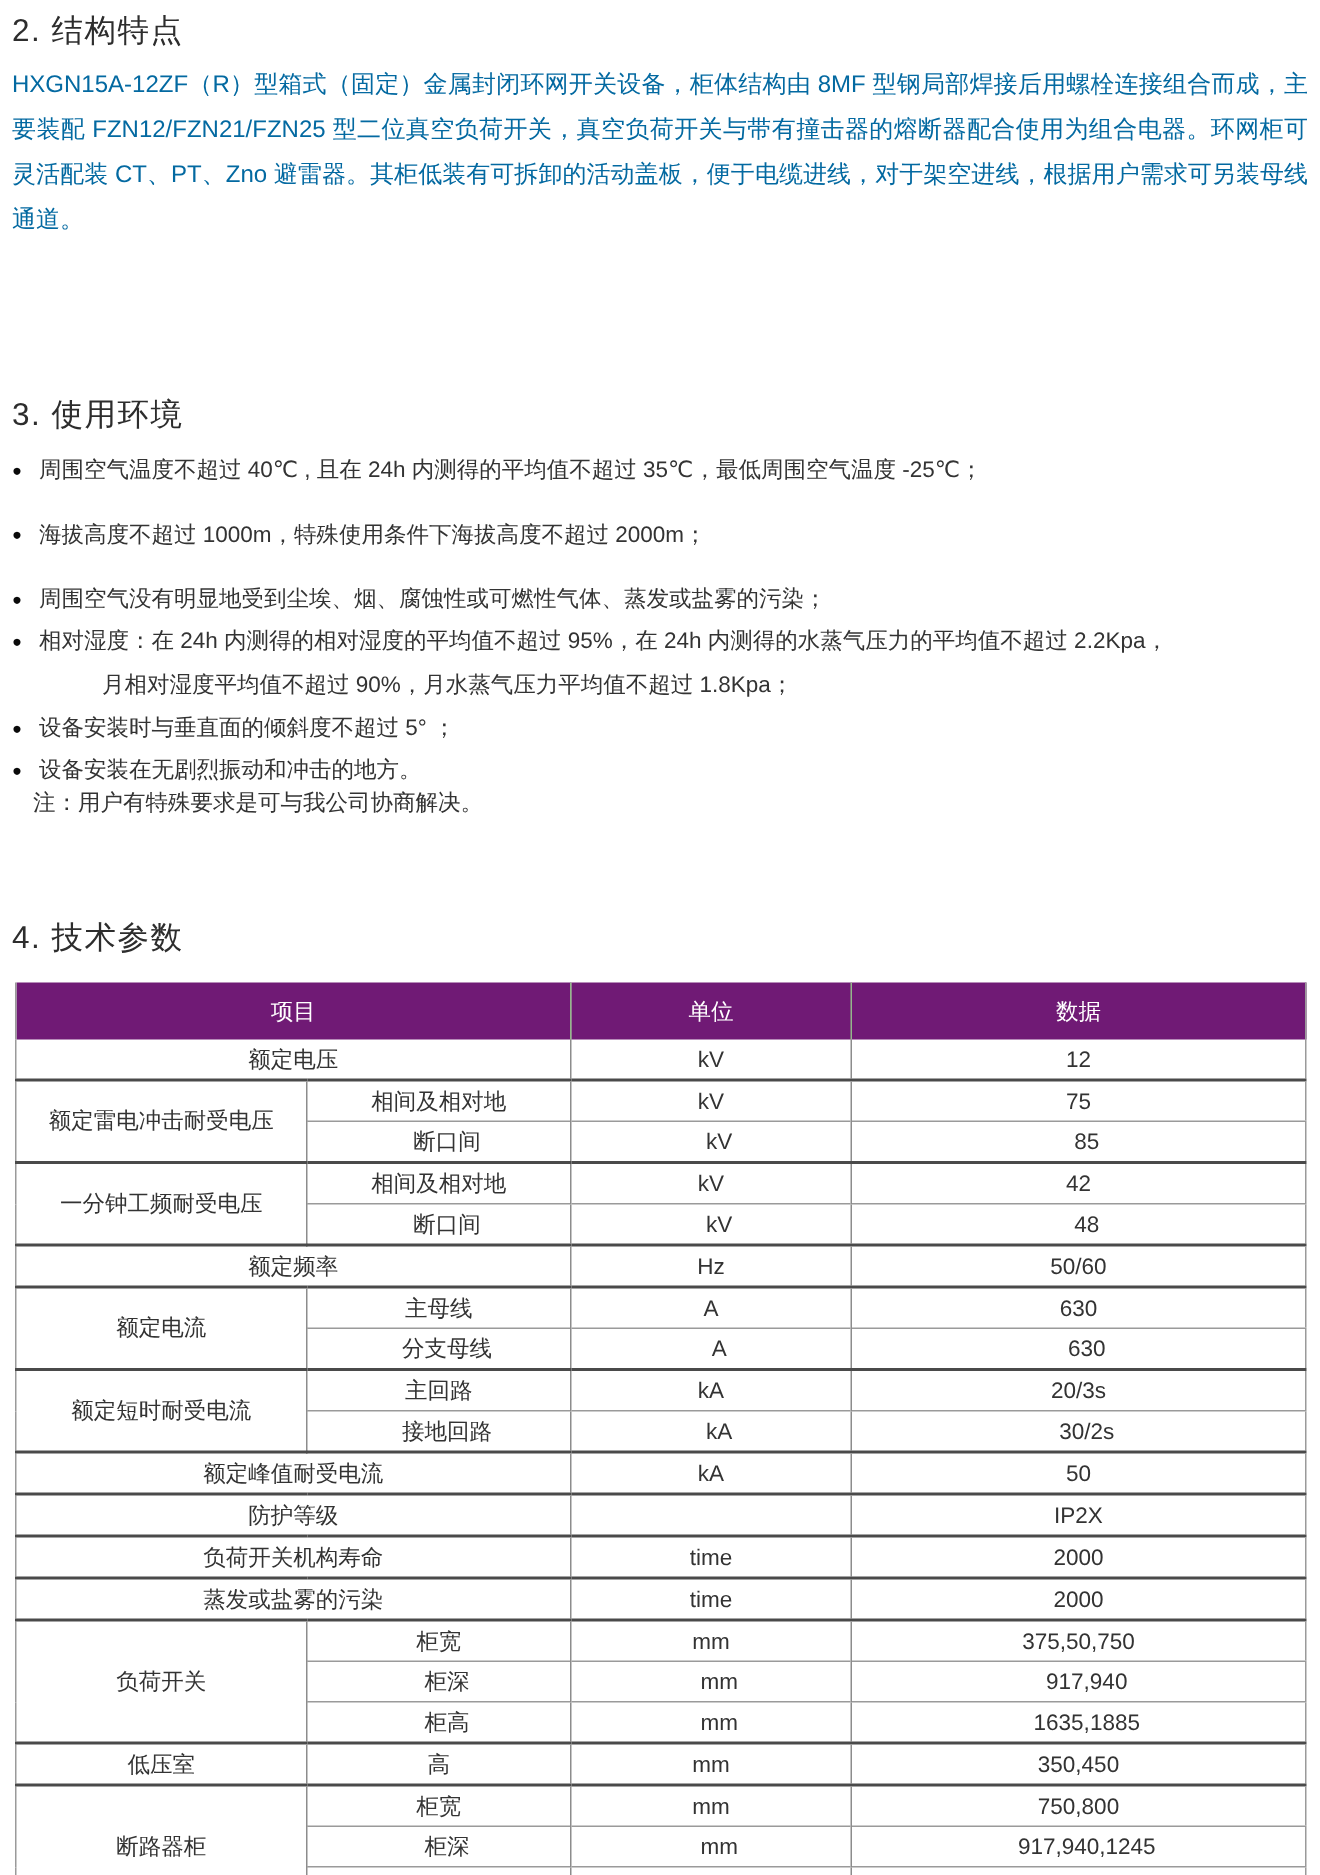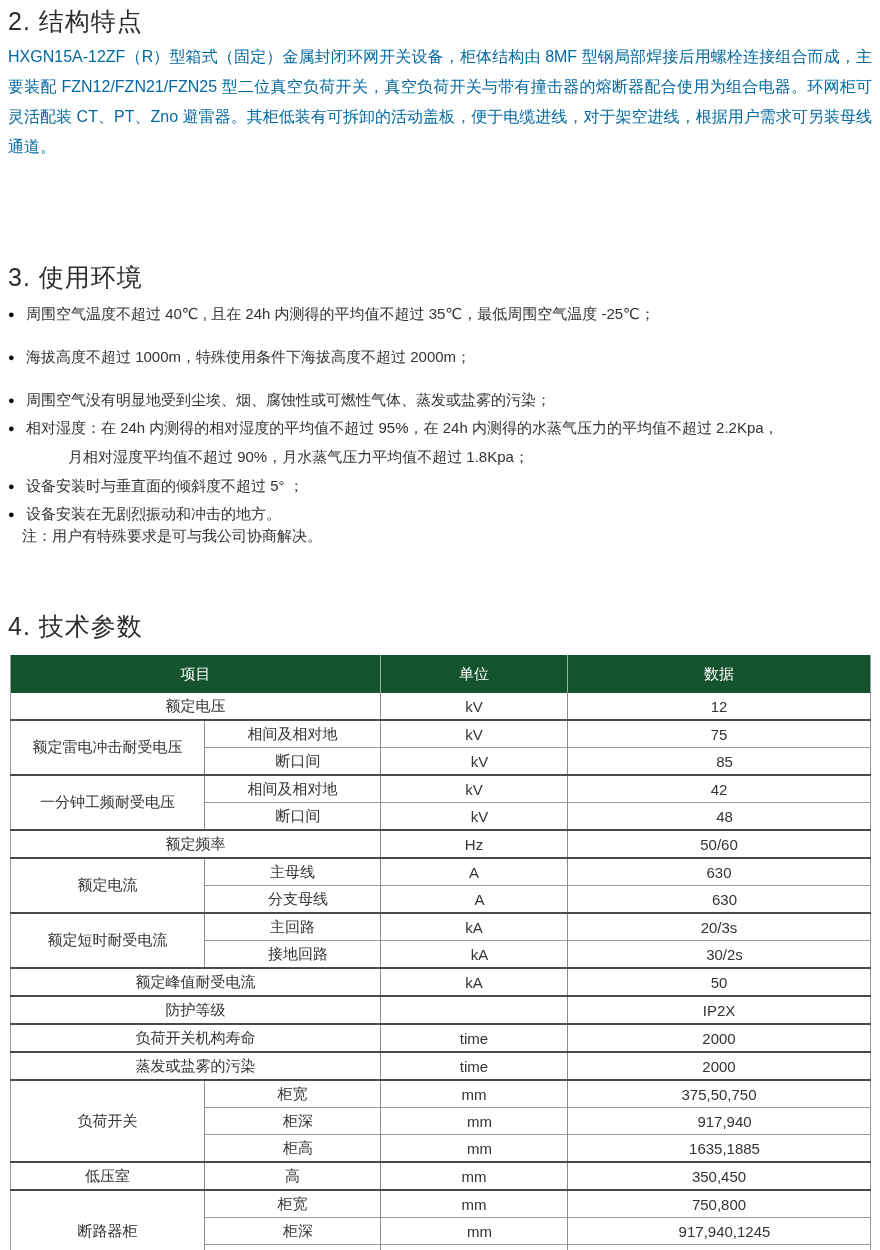--- a/index.html
+++ b/index.html
@@ -3,21 +3,21 @@
 <meta charset="utf-8">
 <style>
   html, body { margin:0; padding:0; }
   body {
     width:880px; height:1250px; overflow:hidden; background:#ffffff;
     font-family:"Liberation Sans","DejaVu Sans",sans-serif; color:#333333;
   }
   .page { padding:8px 8px 0 8px; }
 
   h2 {
-    margin:0; font-size:25px; line-height:26px; font-weight:500;
+    margin:0; font-size:21px; line-height:26px; font-weight:500;
     color:#2d2d2d; letter-spacing:1px;
   }
 
   .para {
     margin:8px 0 0 0; width:864px; font-size:16px; line-height:30px;
     text-align:justify; color:#0369a1;
   }
 
   .sec-env h2 { margin-top:102px; }
 
@@ -31,21 +31,21 @@
   .note { line-height:22px; margin-left:14px; }
 
   .sec-params h2 { margin-top:66px; }
 
   table.tech {
     margin:16px 0 0 2px; width:860px; table-layout:fixed; border-collapse:collapse;
     border-left:1px solid #9a9a9a; border-right:1px solid #9a9a9a;
     border-bottom:2px solid #4a4a4a;
   }
   table.tech th {
-    background:#14532d; color:#ffffff; font-weight:normal;
+    background:#701a75; color:#ffffff; font-weight:normal;
     height:38px; font-size:15px; text-align:center; padding:0;
   }
   table.tech th.sep { border-left:1px solid #93b78a; }
   table.tech td {
     height:26px; font-size:15px; text-align:center; padding:0; color:#333333;
   }
   td.item { text-align:left; padding-left:19px; border-right:1px solid #8c8c8c; }
   td.sub  { text-align:left; padding-left:14px; border-right:1px solid #8c8c8c; }
   td.unit { border-right:1px solid #8c8c8c; }
   tr.group-start td { border-top:2px solid #4a4a4a; }

